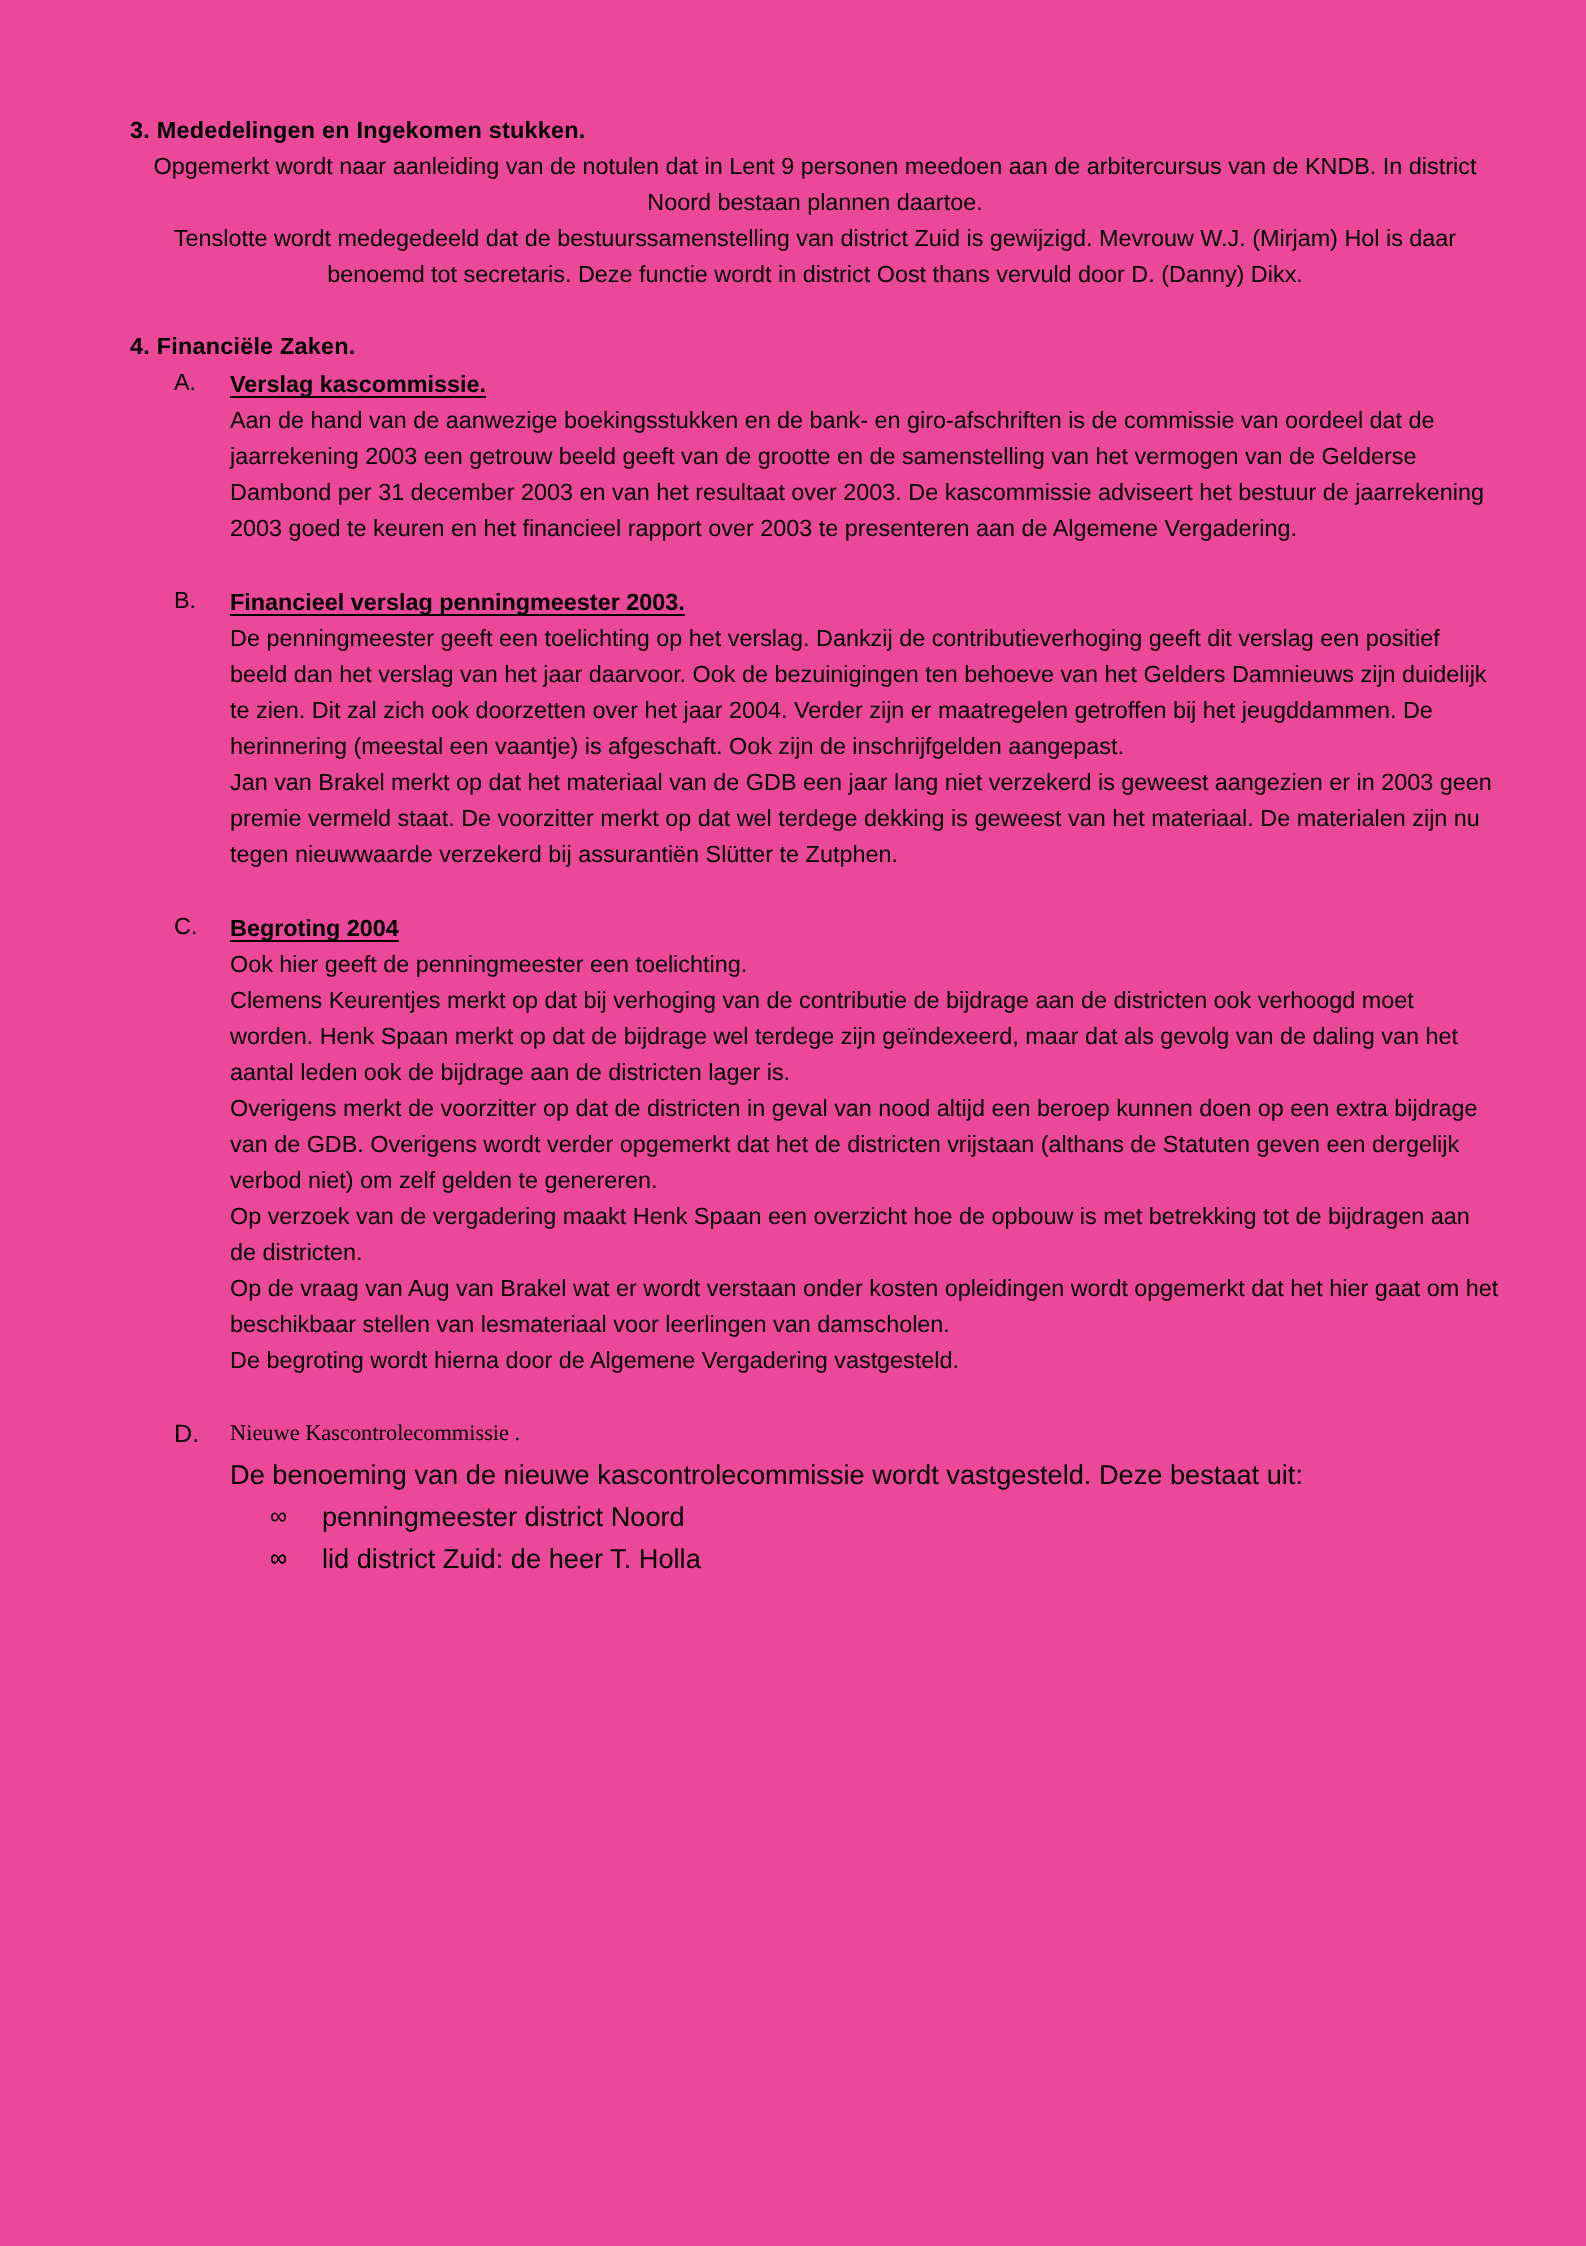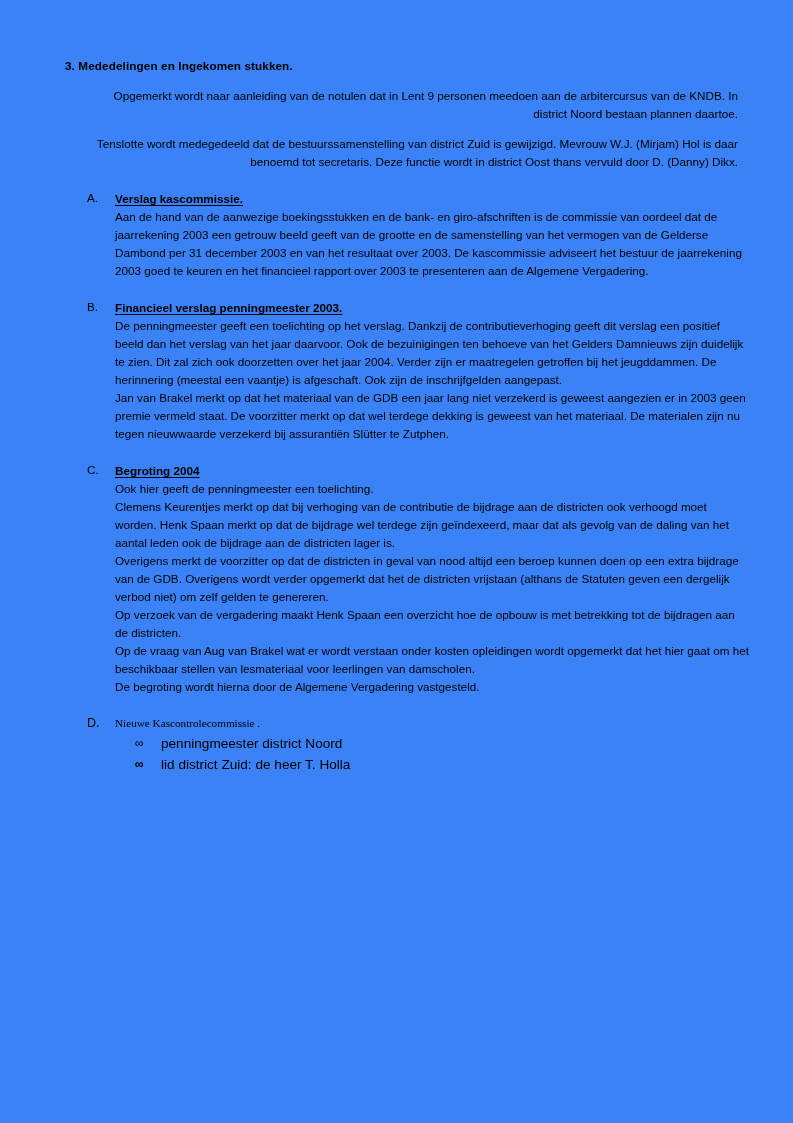--- a/index.html
+++ b/index.html
@@ -9,21 +9,21 @@
   }
   body {
     font-family: "Liberation Sans", sans-serif;
     color: #000000;
     -webkit-font-smoothing: antialiased;
   }
   .page {
     position: relative;
     width: 793px;
     height: 1123px;
-    background: #3b82f6;
+    background: #ec4899;
     overflow: hidden;
     box-sizing: border-box;
   }
   .content {
     position: absolute;
     left: 65px;
     top: 57px;
     width: 685px;
   }
 
@@ -37,22 +37,22 @@
   .sec-heading {
     font-size: 11.7px;
     font-weight: bold;
     line-height: 18px;
     letter-spacing: 0.01em;
     white-space: nowrap;
   }
   .para {
     font-size: 11.7px;
     line-height: 18px;
-    text-align: right;
-    margin: 12px;
+    text-align: center;
+    margin: 0;
   }
 
   
   .subitem {
     position: relative;
     padding-left: 50px;
     margin-top: 18px;
   }
   .subitem-first {
     margin-top: 0;
@@ -121,20 +121,21 @@
 <div class="page">
   <div class="content">
 
     <div class="section">
       <div class="sec-heading">3. Mededelingen en Ingekomen stukken.</div>
       <p class="para">Opgemerkt wordt naar aanleiding van de notulen dat in Lent 9 personen meedoen aan de arbitercursus van de KNDB. In district Noord bestaan plannen daartoe.</p>
       <p class="para">Tenslotte wordt medegedeeld dat de bestuurssamenstelling van district Zuid is gewijzigd. Mevrouw W.J. (Mirjam) Hol is daar benoemd tot secretaris. Deze functie wordt in district Oost thans vervuld door D. (Danny) Dikx.</p>
     </div>
 
     <div class="section">
+      <div class="sec-heading">4. Financiële Zaken.</div>
 
       <div class="subitem subitem-first">
         <span class="letter">A.</span>
         <div class="sub-title underline">Verslag kascommissie.</div>
         <div class="sub-body">
           <p>Aan de hand van de aanwezige boekingsstukken en de bank- en giro-afschriften is de commissie van oordeel dat de jaarrekening 2003 een getrouw beeld geeft van de grootte en de samenstelling van het vermogen van de Gelderse Dambond per 31 december 2003 en van het resultaat over 2003. De kascommissie adviseert het bestuur de jaarrekening 2003 goed te keuren en het financieel rapport over 2003 te presenteren aan de Algemene Vergadering.</p>
         </div>
       </div>
 
       <div class="subitem">
@@ -156,20 +157,21 @@
           <p>Op verzoek van de vergadering maakt Henk Spaan een overzicht hoe de opbouw is met betrekking tot de bijdragen aan de districten.</p>
           <p>Op de vraag van Aug van Brakel wat er wordt verstaan onder kosten opleidingen wordt opgemerkt dat het hier gaat om het beschikbaar stellen van lesmateriaal voor leerlingen van damscholen.</p>
           <p>De begroting wordt hierna door de Algemene Vergadering vastgesteld.</p>
         </div>
       </div>
 
       <div class="subitem subitem-d">
         <span class="letter">D.</span>
         <div class="sub-title-small">Nieuwe Kascontrolecommissie .</div>
         <div class="sub-body-large">
+          <p style="margin:0;">De benoeming van de nieuwe kascontrolecommissie wordt vastgesteld. Deze bestaat uit:</p>
           <ul class="bullet-list">
             <li>
               <span class="bullet-glyph">∞</span>
               <span>penningmeester district Noord</span>
             </li>
             <li>
               <span class="bullet-glyph">∞</span>
             </li>
             <li>
               <span class="bullet-glyph">∞</span>

